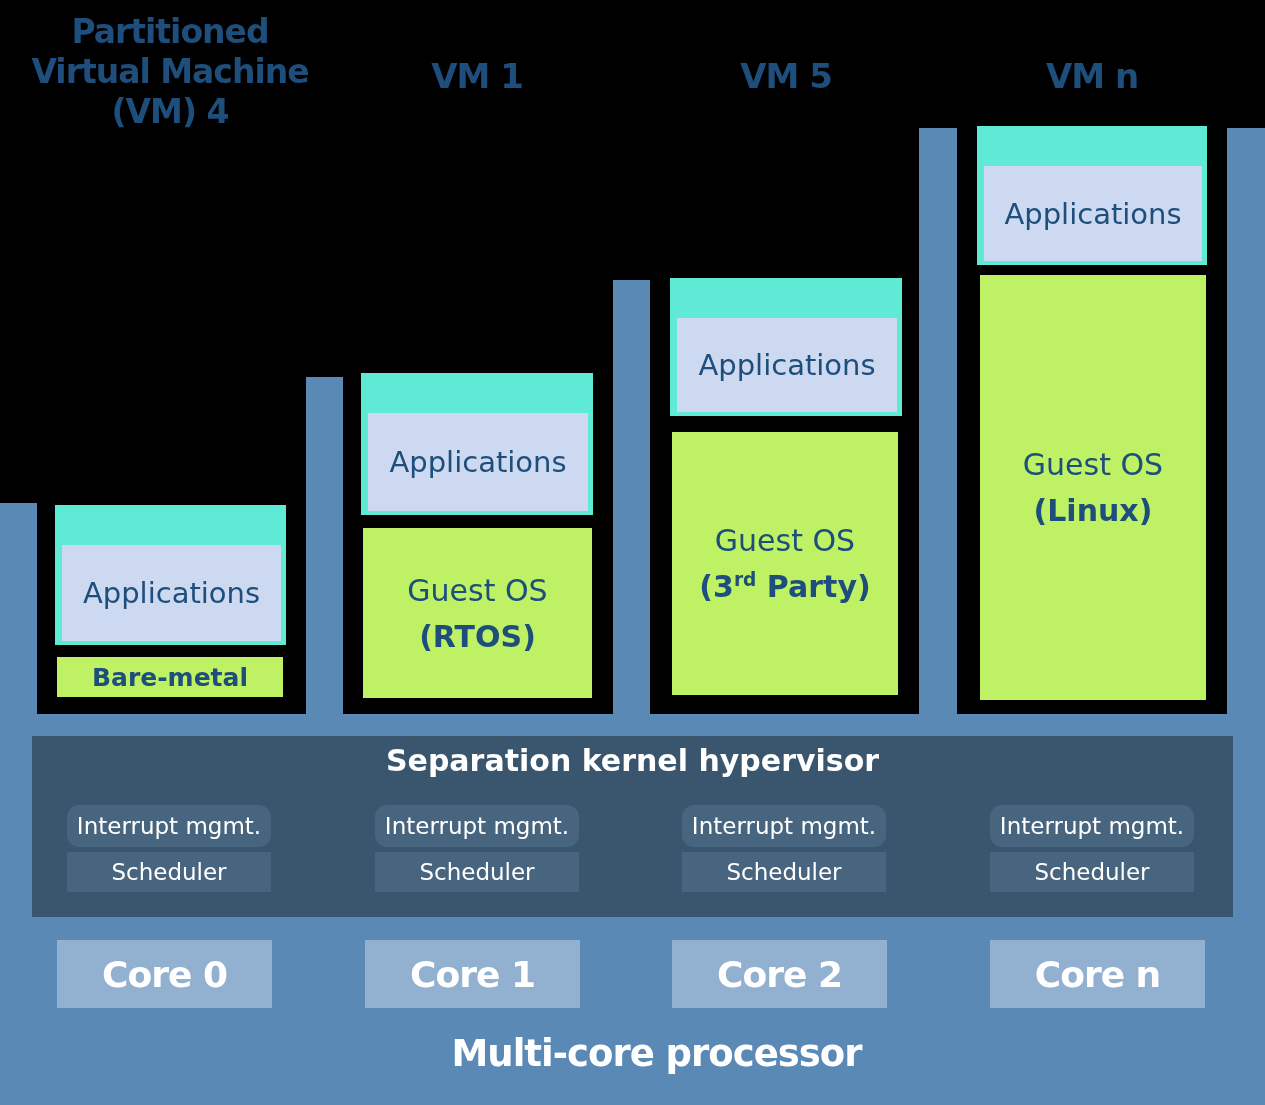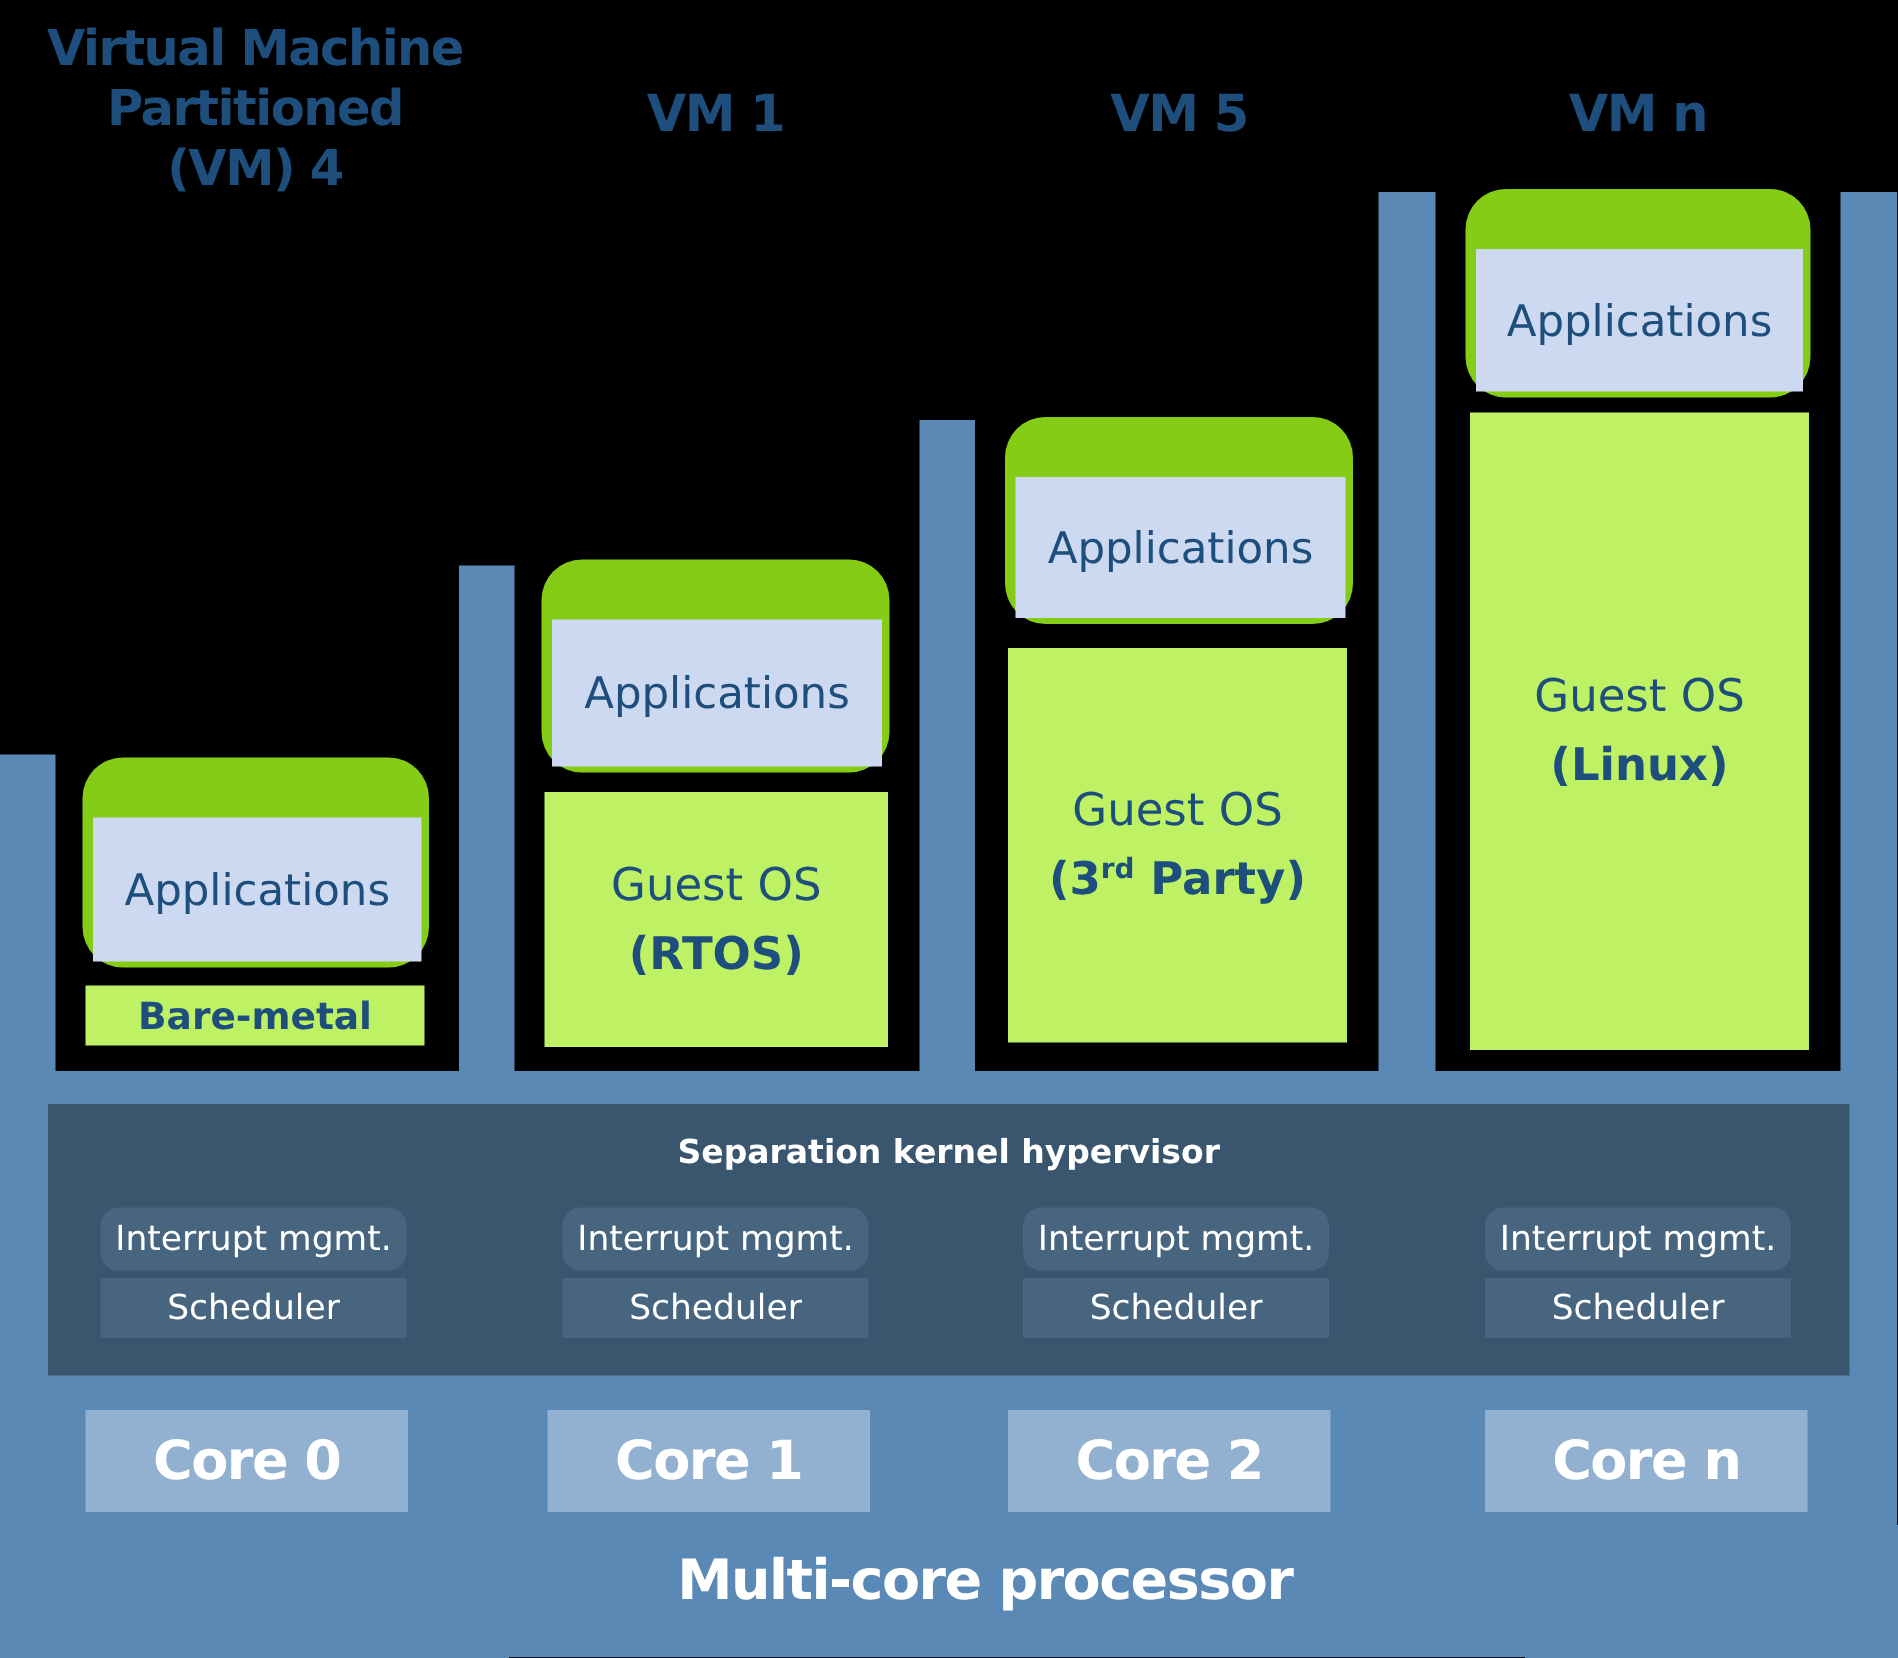--- a/index.html
+++ b/index.html
@@ -14,42 +14,42 @@
   .right-strip{left:1227px;top:128px;width:38px;height:592px;}
   .bottom-band{left:0;top:714px;width:1265px;height:391px;}
   
   .vm-hdr{position:absolute;color:#1d4e7c;font-weight:bold;text-align:center;
           font-size:34px;letter-spacing:-1px;}
   .hdr-vm0{left:15px;top:12px;width:310px;font-size:33px;line-height:40px;}
   .hdr-vm1{left:377px;top:56px;width:200px;}
   .hdr-vm2{left:686px;top:56px;width:200px;}
   .hdr-vmn{left:992px;top:56px;width:200px;}
   
-  .cap{position:absolute;background:#84cc16;box-sizing:border-box;
-       padding:40px 5px 4px 7px;border-radius:27px;}
+  .cap{position:absolute;background:#5eead4;box-sizing:border-box;
+       padding:40px 5px 4px 7px;}
   .cap0{left:55px;top:505px;width:231px;height:140px;}
   .cap1{left:361px;top:373px;width:232px;height:142px;}
   .cap2{left:670px;top:278px;width:232px;height:138px;}
   .cap3{left:977px;top:126px;width:230px;height:139px;}
   .apps{width:100%;height:100%;background:#ccd9f0;color:#1d4e7c;font-size:29px;
         display:flex;align-items:center;justify-content:center;}
   
   .osbox{position:absolute;background:#bef264;color:#1d4e7c;text-align:center;
          display:flex;flex-direction:column;align-items:center;justify-content:center;
          font-size:30px;line-height:39px;}
   .baremetal{left:57px;top:657px;width:226px;height:40px;font-weight:bold;font-size:25px;}
   .os1{left:363px;top:528px;width:229px;height:170px;}
   .os2{left:672px;top:432px;width:226px;height:263px;}
   .os3{left:980px;top:275px;width:226px;height:425px;}
   .os-line2{font-weight:bold;}
   .os-line2 sup{font-size:0.62em;}
   
   .hv-panel{position:absolute;left:32px;top:736px;width:1201px;height:181px;background:#3a566f;}
-  .hv-title{position:absolute;top:20px;left:0;right:0;text-align:center;color:#fff;
-            font-weight:bold;font-size:22px;}
+  .hv-title{position:absolute;top:7px;left:0;right:0;text-align:center;color:#fff;
+            font-weight:bold;font-size:30px;}
   .hv-box{position:absolute;background:#47657f;color:#fff;font-size:23px;width:204px;
           display:flex;align-items:center;justify-content:center;}
   .hv-int{top:69px;height:42px;border-radius:12px;}
   .hv-sch{top:116px;height:40px;}
   .c1{left:35px;} .c2{left:343px;} .c3{left:650px;} .c4{left:958px;}
   
   .core{position:absolute;top:940px;height:68px;width:215px;background:#92b0cf;color:#fff;
         font-weight:bold;font-size:36px;letter-spacing:-1px;
         display:flex;align-items:center;justify-content:center;}
   .core0{left:57px;} .core1{left:365px;} .core2{left:672px;} .coren{left:990px;}
@@ -63,22 +63,22 @@
 <div class="stage">
 
   <div class="bg left-strip"></div>
   <div class="bg stem-1"></div>
   <div class="bg stem-2"></div>
   <div class="bg stem-3"></div>
   <div class="bg right-strip"></div>
   <div class="bg bottom-band"></div>
 
   <div class="vm-hdr hdr-vm0">
+    <div>Partitioned</div>
     <div>Virtual Machine</div>
-    <div>Partitioned</div>
     <div>(VM) 4</div>
   </div>
   <div class="vm-hdr hdr-vm1">VM 1</div>
   <div class="vm-hdr hdr-vm2">VM 5</div>
   <div class="vm-hdr hdr-vmn">VM n</div>
 
   <div class="cap cap0">
     <div class="apps">Applications</div>
   </div>
   <div class="osbox baremetal">Bare-metal</div>

